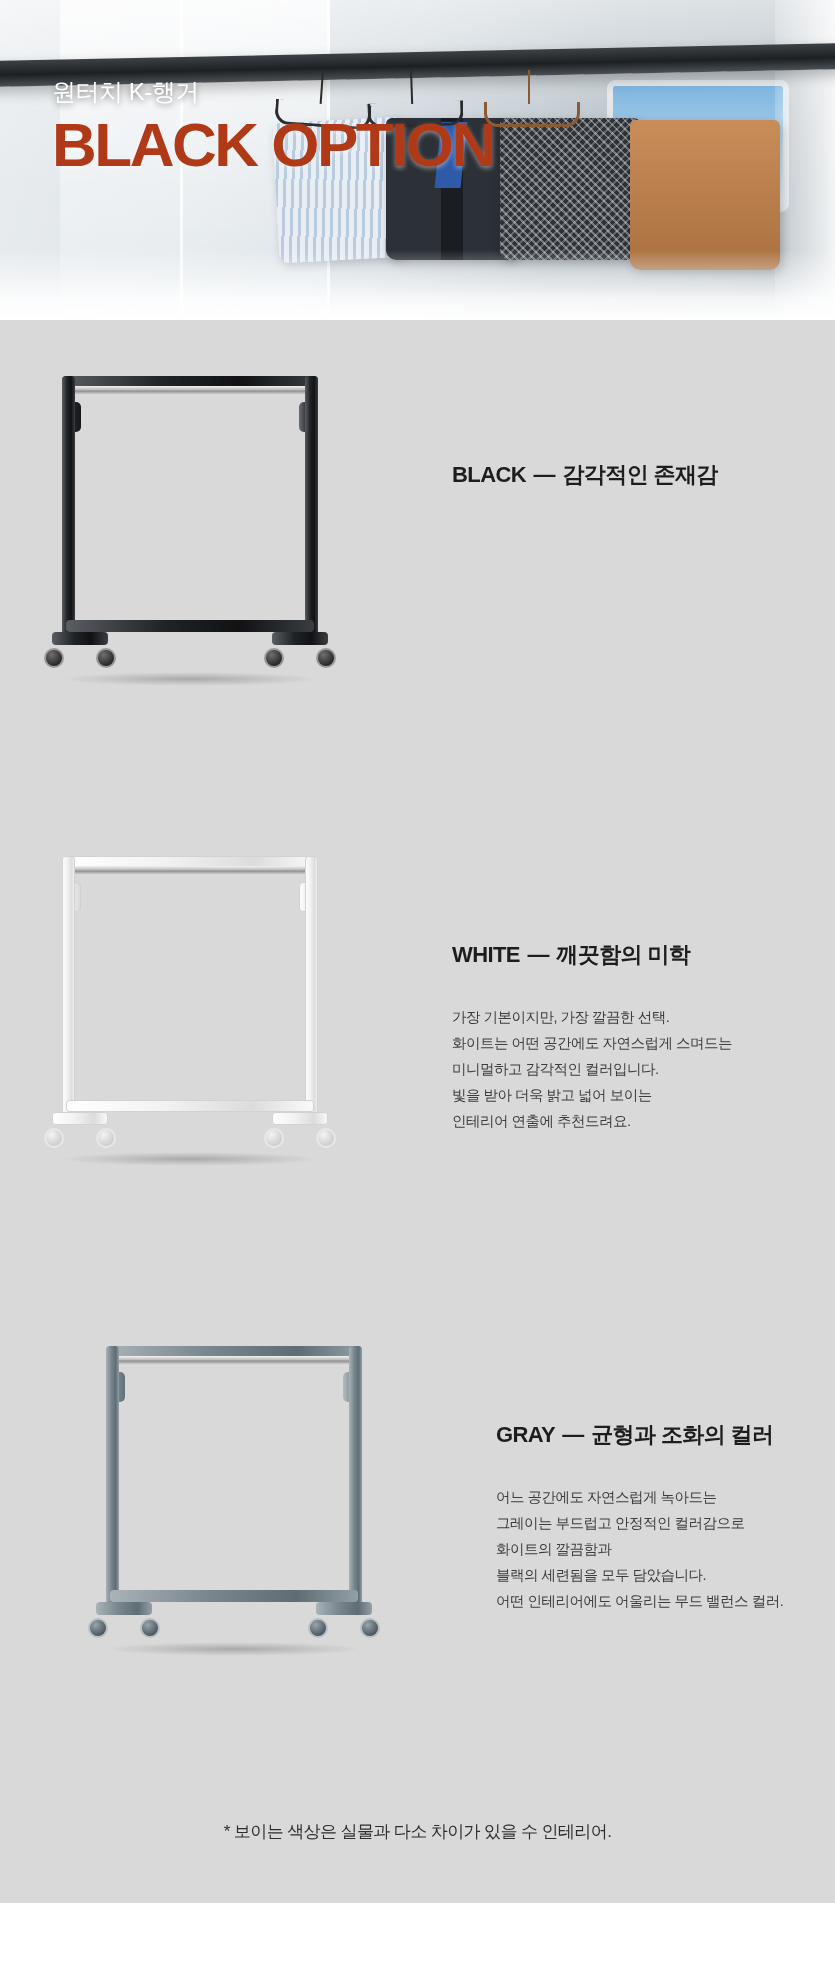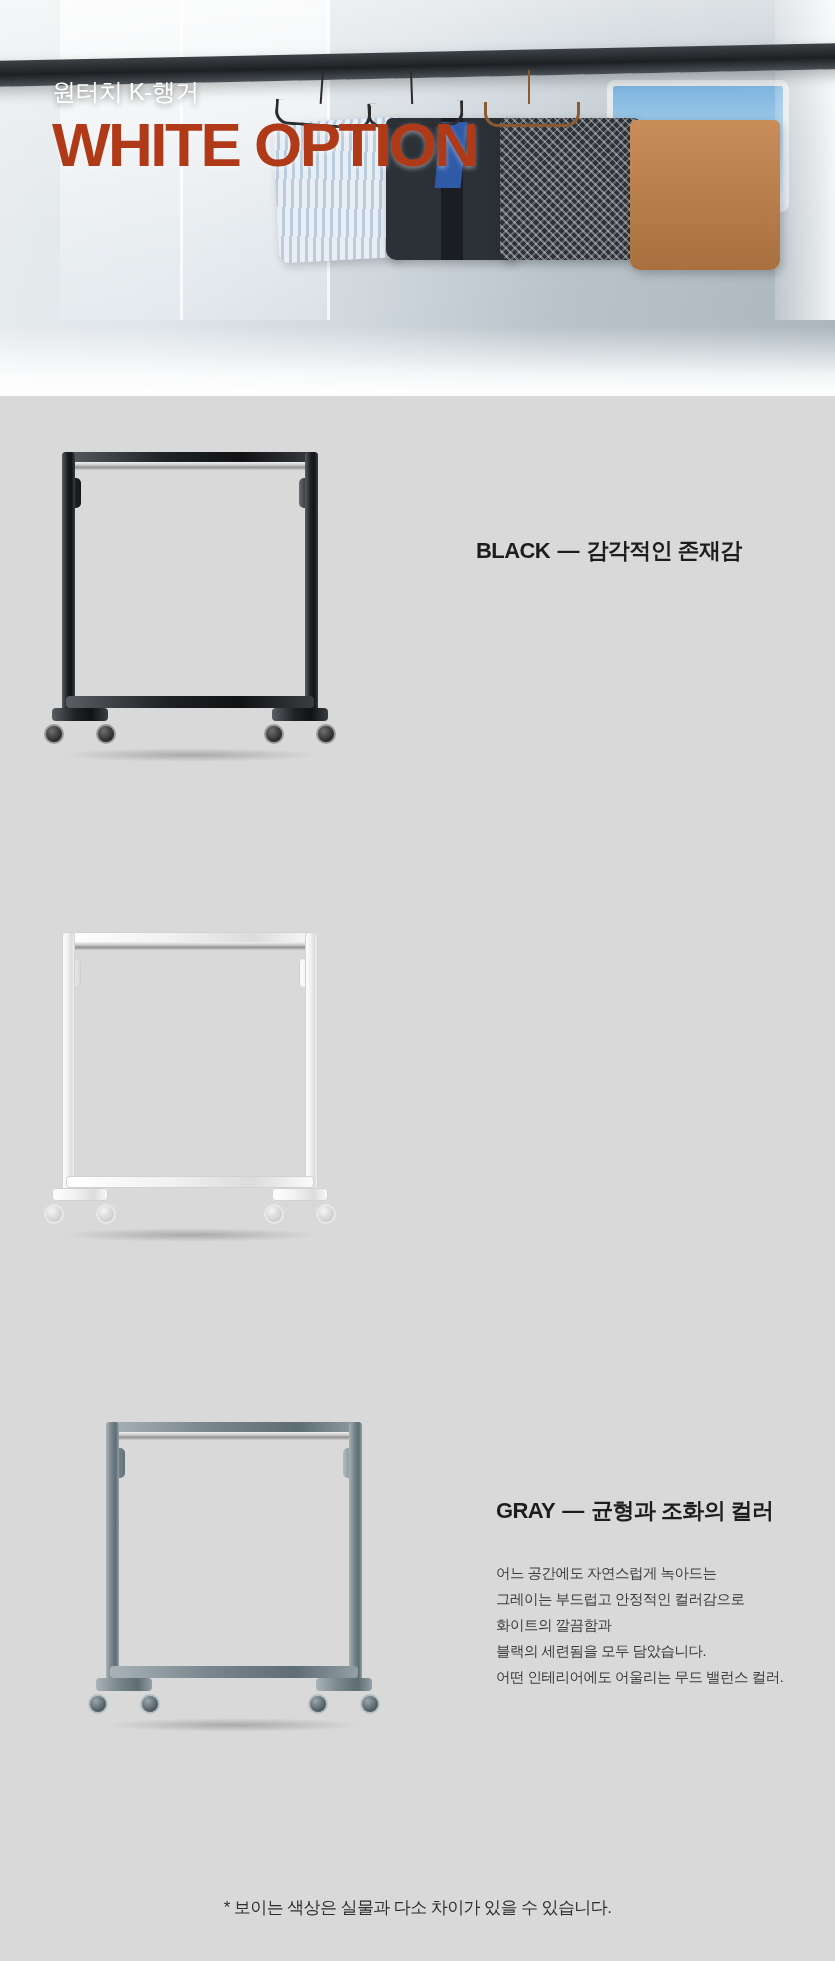--- a/index.html
+++ b/index.html
@@ -13,21 +13,21 @@
     width: 835px;
     height: 1961px;
     overflow: hidden;
     background: #ffffff;
   }
 
   
   .hero {
     position: relative;
     width: 835px;
-    height: 396px;
+    height: 320px;
     overflow: hidden;
     background: #cfd6dc;
   }
   .hero-photo {
     position: absolute;
     inset: 0;
     background:
       linear-gradient(to bottom, rgba(255,255,255,0.55) 0%, rgba(255,255,255,0.12) 35%, rgba(255,255,255,0) 60%),
       linear-gradient(105deg, #e9edf0 0%, #dfe5e9 26%, #cfd7dd 48%, #b9c3ca 68%, #aab5bd 100%);
   }
@@ -269,21 +269,21 @@
       <div class="garment g-suit"></div>
       <div class="garment g-tweed"></div>
       <div class="garment g-camel"></div>
       <div class="hanger h1"></div>
       <div class="hanger h2"></div>
       <div class="hanger h3 wood"></div>
       <div class="hero-fade"></div>
     </div>
     <div class="hero-text">
       <div class="hero-kicker">원터치 K-행거</div>
-      <div class="hero-title">WHITE OPTION</div>
+      <div class="hero-title">BLACK OPTION</div>
     </div>
   </div>
 
   <div class="body-area">
 
     <div class="section" style="height:500px;">
       <div class="rack-wrap" style="top:40px;">
         <div class="rack black">
           <div class="toprail" style="top:16px;"></div>
           <div class="innerbar" style="top:26px;"></div>
@@ -294,21 +294,21 @@
           <div class="crossbar" style="top:260px;"></div>
           <div class="foot" style="left:12px; width:56px; top:272px;"></div>
           <div class="foot" style="right:12px; width:56px; top:272px;"></div>
           <div class="caster" style="left:4px; top:288px;"></div>
           <div class="caster" style="left:56px; top:288px;"></div>
           <div class="caster" style="right:4px; top:288px;"></div>
           <div class="caster" style="right:56px; top:288px;"></div>
           <div class="shadow" style="top:312px;"></div>
         </div>
       </div>
-      <div class="info" style="top:140px;margin-left:24px;">
+      <div class="info" style="top:140px;">
         <div class="info-title">
           <span>BLACK</span>
           <span class="dash">—</span>
           <span class="sub">감각적인 존재감</span>
         </div>
       </div>
     </div>
 
     <div class="section" style="height:500px;">
       <div class="rack-wrap" style="top:20px;">
@@ -322,20 +322,32 @@
           <div class="crossbar" style="top:260px;"></div>
           <div class="foot" style="left:12px; width:56px; top:272px;"></div>
           <div class="foot" style="right:12px; width:56px; top:272px;"></div>
           <div class="caster" style="left:4px; top:288px;"></div>
           <div class="caster" style="left:56px; top:288px;"></div>
           <div class="caster" style="right:4px; top:288px;"></div>
           <div class="caster" style="right:56px; top:288px;"></div>
           <div class="shadow" style="top:312px;"></div>
         </div>
       </div>
+      <div class="info" style="top:120px;">
+        <div class="info-title">
+          <span>WHITE</span>
+          <span class="dash">—</span>
+          <span class="sub">깨끗함의 미학</span>
+        </div>
+        <div class="info-desc" style="white-space:pre-line;">가장 기본이지만, 가장 깔끔한 선택.
+화이트는 어떤 공간에도 자연스럽게 스며드는
+미니멀하고 감각적인 컬러입니다.
+빛을 받아 더욱 밝고 넓어 보이는
+인테리어 연출에 추천드려요.</div>
+      </div>
     </div>
 
     <div class="section" style="height:470px;margin-left:44px;">
       <div class="rack-wrap" style="top:10px;">
         <div class="rack gray">
           <div class="toprail" style="top:16px;"></div>
           <div class="innerbar" style="top:26px;"></div>
           <div class="joint l" style="left:22px; top:42px;"></div>
           <div class="joint r" style="right:22px; top:42px;"></div>
           <div class="leg l" style="top:16px; height:266px;"></div>
@@ -357,15 +369,15 @@
           <span class="sub">균형과 조화의 컬러</span>
         </div>
         <div class="info-desc" style="white-space:pre-line;">어느 공간에도 자연스럽게 녹아드는
 그레이는 부드럽고 안정적인 컬러감으로
 화이트의 깔끔함과
 블랙의 세련됨을 모두 담았습니다.
 어떤 인테리어에도 어울리는 무드 밸런스 컬러.</div>
       </div>
     </div>
 
-    <div class="footnote">* 보이는 색상은  실물과 다소 차이가 있을 수 있습니다.</div>
+    <div class="footnote">* 보이는 색상은  실물과 다소 차이가 있을 수 인테리어.</div>
   </div>
 </div>
 
 </body></html>

